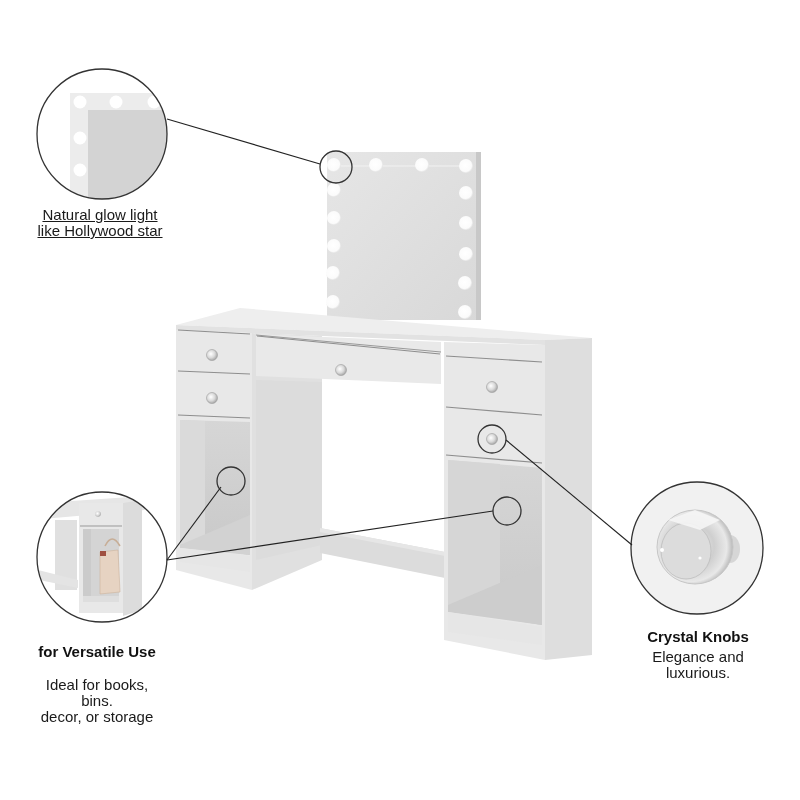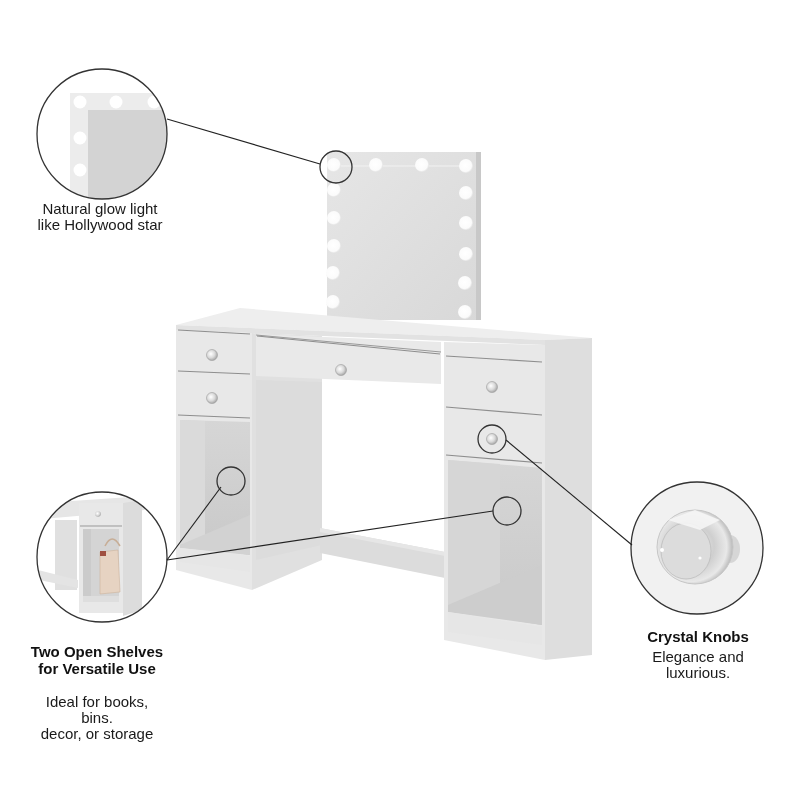--- a/index.html
+++ b/index.html
@@ -3,21 +3,21 @@
 <meta charset="utf-8">
 <style>
   html, body { margin: 0; padding: 0; background: #ffffff; }
   body { width: 800px; height: 800px; position: relative; overflow: hidden;
          font-family: "Liberation Sans", sans-serif; color: #111111; }
   #scene { position: absolute; left: 0; top: 0; width: 800px; height: 800px; }
   .caption { position: absolute; text-align: center; }
   .caption .title { font-weight: bold; font-size: 15px; line-height: 17px; color: #111111; }
   .caption .desc { font-size: 15px; line-height: 16px; color: #1a1a1a; margin-top: 6px; }
   #cap-bulbs { left: 15px; top: 198px; width: 170px; }
-  #cap-bulbs .desc { margin-top: 3px; }
+  #cap-bulbs .desc { margin-top: 9px; text-decoration: underline; }
   #cap-shelves { left: 12px; top: 643px; width: 170px; }
   #cap-shelves .desc { margin-top: 17px; }
   #cap-knobs { left: 613px; top: 628px; width: 170px; }
   #cap-knobs .desc { margin-top: 4px; }
 </style>
 </head>
 <body>
 
 <svg id="scene" viewBox="0 0 800 800" xmlns="http://www.w3.org/2000/svg">
   <defs>
@@ -201,21 +201,20 @@
 
 <div class="caption" id="cap-bulbs">
   <div class="desc">
     <div>Natural glow light</div>
     <div>like Hollywood star</div>
   </div>
 </div>
 
 <div class="caption" id="cap-shelves">
   <div class="title">
-    <div>Two Open Shelves</div>
     <div>for Versatile Use</div>
   </div>
   <div class="desc">
     <div>Ideal for books,</div>
     <div>bins.</div>
     <div>decor, or storage</div>
   </div>
 </div>
 
 <div class="caption" id="cap-knobs">

